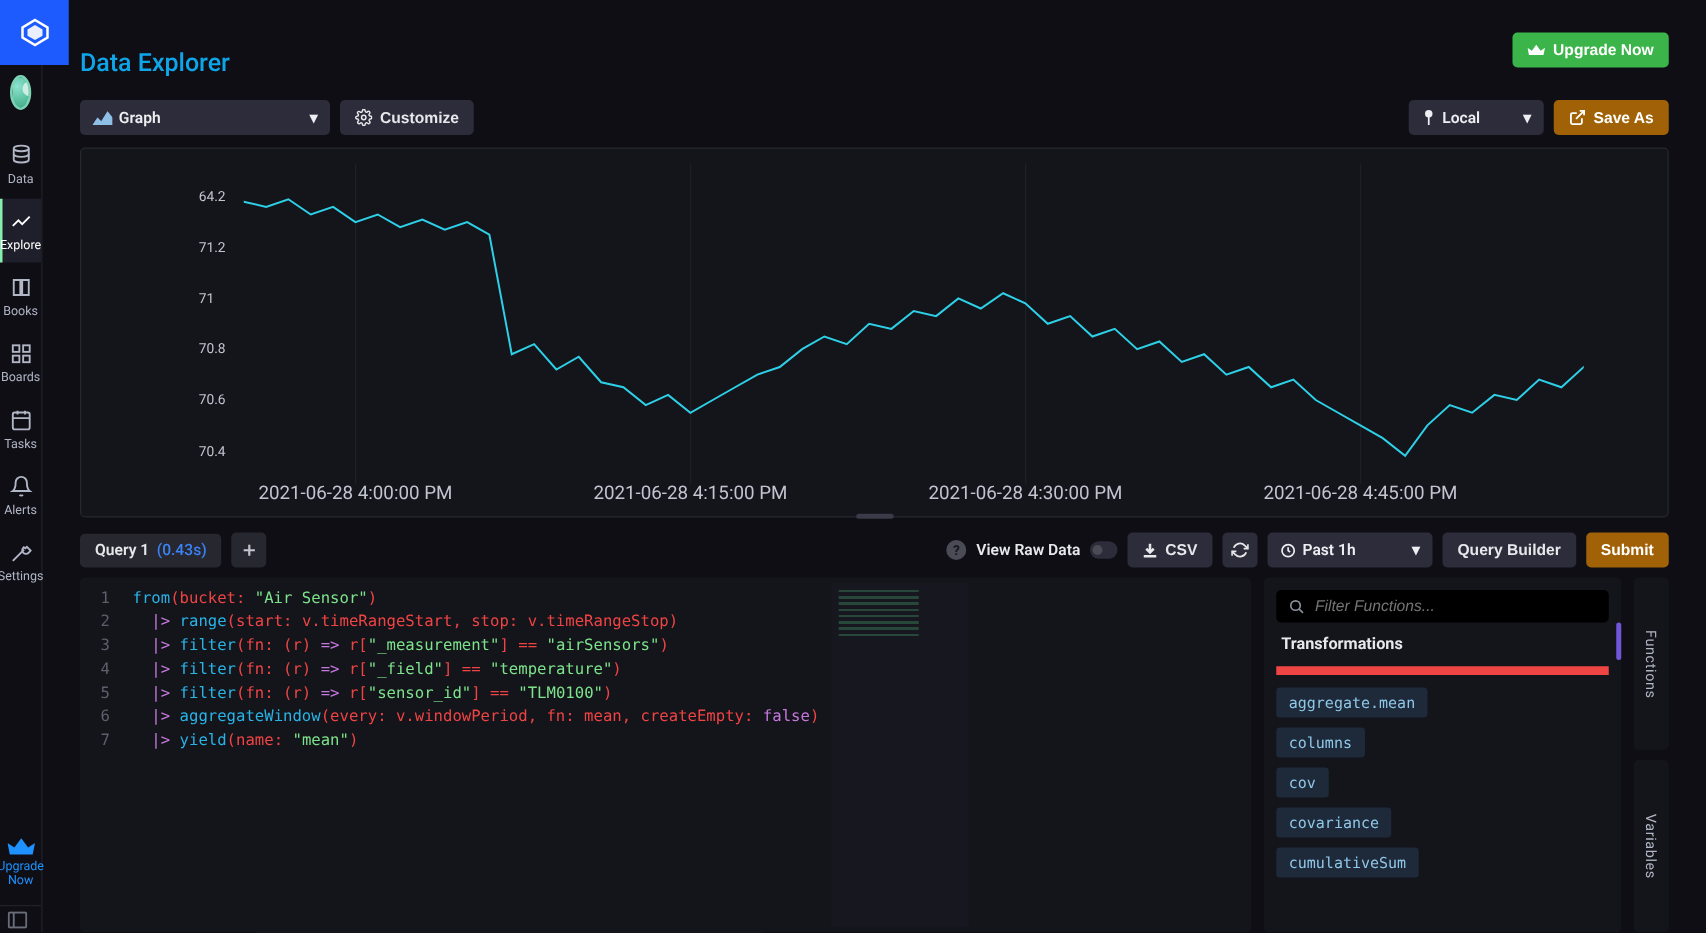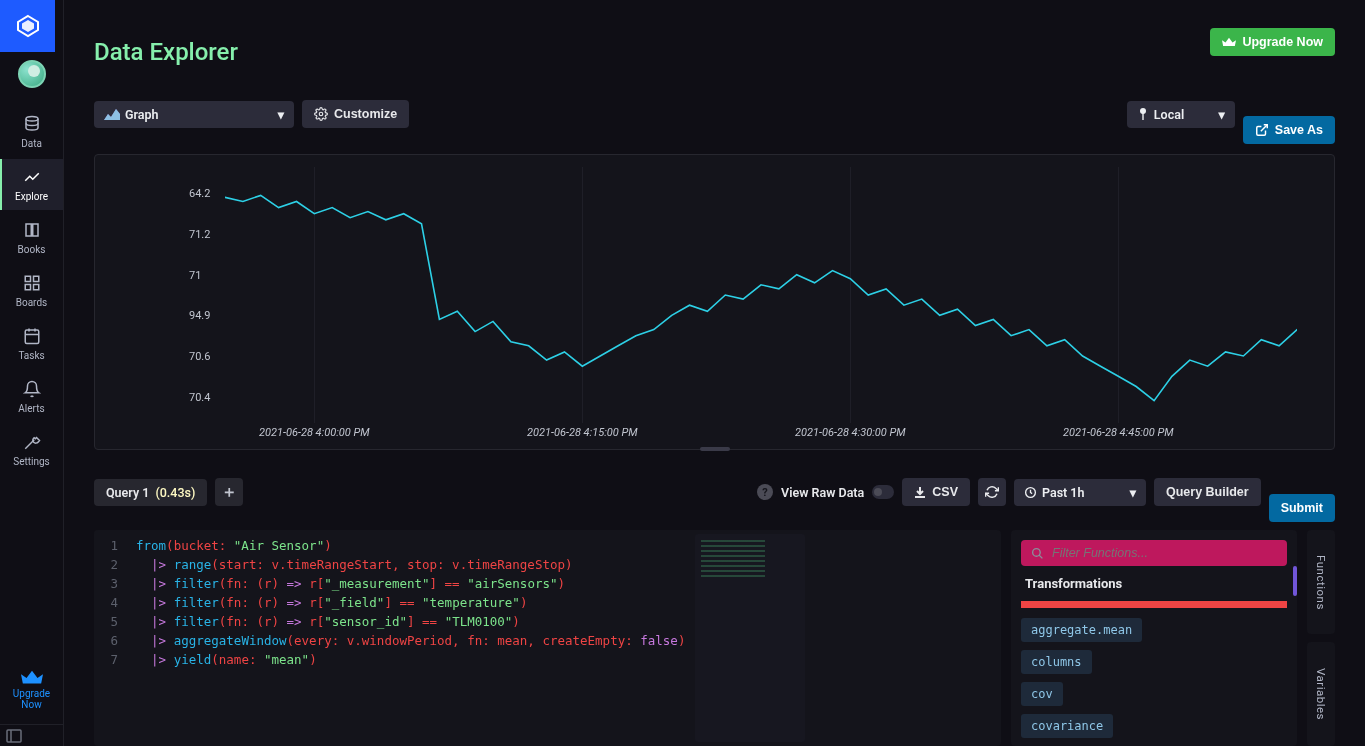--- a/index.html
+++ b/index.html
@@ -1,64 +1,64 @@
 <!DOCTYPE html>
 <html><head>
 <meta charset="utf-8">
 <style>
 * { box-sizing: border-box; margin: 0; padding: 0; }
 html, body { width: 1365px; height: 746px; overflow: hidden; font-family: -apple-system, BlinkMacSystemFont, "Segoe UI", Roboto, sans-serif; background: #0f0e15; color: #e7e8eb; }
 .app { display: flex; height: 100%; }
-.sidebar { width: 64px; background: #0f0e15; display: flex; flex-direction: column; border-right: 1px solid #202028; }
+.sidebar { width: 34px; background: #0f0e15; display: flex; flex-direction: column; border-right: 1px solid #202028; }
 .logo { width: 55px; height: 52px; background: #1e5bff; display: flex; align-items: center; justify-content: center; }
 .avatar-wrap { padding: 8px; display: flex; justify-content: center; }
 .avatar { width: 28px; height: 28px; border-radius: 50%; background: radial-gradient(circle at 30% 30%, #8de3cf, #3aa981); border: 2px solid #7dd3b4; position: relative; overflow: hidden; }
 .avatar::after { content: ""; position: absolute; width: 12px; height: 12px; border-radius: 50%; background: #cfeee3; top: 3px; left: 8px; }
 .nav { display: flex; flex-direction: column; gap: 2px; margin-top: 10px; }
 .nav-item { display: flex; flex-direction: column; align-items: center; padding: 8px 2px; gap: 4px; color: #b1b6c6; cursor: pointer; font-size: 10px; }
 .nav-item.active { background: #1f1f2b; color: #fff; border-left: 2px solid #86efac; padding-left: 0; justify-content: center; }
 .nav-item .icon { width: 20px; height: 20px; display: flex; align-items: center; justify-content: center; }
 .upgrade-side { margin-top: auto; margin-bottom: 8px; display: flex; flex-direction: column; align-items: center; color: #1e91ff; font-size: 10px; gap: 2px; padding: 6px 2px; }
 .expandbar { height: 22px; display: flex; align-items: center; justify-content: flex-start; padding-left: 6px; border-top: 1px solid #202028; }
 .main { flex: 1; display: flex; flex-direction: column; padding: 18px 30px 0 30px; overflow: hidden; }
 .header-row { display: flex; align-items: center; justify-content: space-between; margin-bottom: 18px; }
-.page-title { font-size: 24px; font-weight: 500; color: #86efac; margin-top: 20px; }
+.page-title { font-size: 20px; font-weight: 500; color: #0ea5e9; margin-top: 20px; }
 .btn { display: inline-flex; align-items: center; gap: 6px; padding: 7px 12px; border-radius: 4px; font-size: 12.5px; font-weight: 600; cursor: pointer; border: none; }
 .btn-green { background: #3bb54a; color: #fff; }
 .btn-dark { background: #2c2c3a; color: #e7e8eb; }
-.btn-blue { background: #0369a1; color: #fff; margin-top: 32px; }
+.btn-blue { background: #a16207; color: #fff; }
 .toolbar { display: flex; align-items: center; gap: 8px; margin-bottom: 10px; }
 .select { background: #2c2c3a; border-radius: 4px; display: flex; align-items: center; padding: 6px 10px; gap: 5px; font-size: 12.5px; font-weight: 600; color: #eceef1; cursor: pointer; }
 .select .caret { margin-left: auto; }
 .graph-panel { background: #14141b; border: 1px solid #27272f; border-radius: 4px; height: 296px; position: relative; padding: 12px 16px 28px 46px; }
 .chart { position: absolute; left: 130px; top: 18px; right: 46px; bottom: 32px; }
 .ytick { position: absolute; left: -36px; font-size: 11px; color: #c1c5cf; transform: translateY(-50%); }
-.xtick { position: absolute; bottom: -22px; font-size: 11px; color: #c1c5cf; transform: translateX(-50%); white-space: nowrap; font-style: italic; }
+.xtick { position: absolute; bottom: -22px; font-size: 15px; color: #c1c5cf; transform: translateX(-50%); white-space: nowrap; }
 .gridline-v { position: absolute; top: -6px; bottom: -6px; width: 1px; background: #2a2a35; opacity: .5; }
 .drag-handle { position: absolute; left: 50%; transform: translateX(-50%); bottom: -2px; width: 30px; height: 4px; border-radius: 2px; background: #3a3a48; }
 .query-row { display: flex; align-items: center; gap: 8px; margin-top: 12px; }
 .query-tab { background: #27272f; border-radius: 4px; padding: 6px 12px; font-size: 12.5px; font-weight: 600; display: flex; align-items: center; gap: 6px; }
-.query-time { color: #fef9c3; font-weight: 500; }
+.query-time { color: #3b82f6; font-weight: 500; }
 .icon-btn { width: 28px; height: 28px; background: #27272f; border-radius: 4px; display: flex; align-items: center; justify-content: center; cursor: pointer; }
 .spacer { flex: 1; }
 .badge-dot { width: 8px; height: 8px; border-radius: 50%; background: #4b4b56; }
 .editor-area { display: flex; margin-top: 8px; flex: 1; min-height: 0; gap: 10px; }
 .code-wrap { flex: 1; display: flex; background: #14141b; border-radius: 4px; overflow: hidden; min-width: 0; }
 .gutter { width: 32px; background: #14141b; padding: 6px 0; text-align: right; }
 .gutter div { font-family: ui-monospace, Menlo, Consolas, monospace; font-size: 12.5px; color: #5c606c; line-height: 19px; padding-right: 8px; }
 .code { padding: 6px 10px; font-family: ui-monospace, Menlo, Consolas, monospace; font-size: 12.5px; line-height: 19px; white-space: pre; }
 .tok-fn { color: #29b3e6; }
 .tok-str { color: #7ce38b; }
 .tok-op { color: #c678dd; }
 .tok-bool { color: #c678dd; }
 .tok-punc { color: #ef4444; }
 .minimap { width: 110px; background: #171720; border-radius: 3px; margin: 4px 4px 4px 0; position: relative; }
 .minimap::before { content: ""; position: absolute; top: 6px; left: 6px; right: 40px; height: 40px; background: repeating-linear-gradient(#2d5c44 0 2px, transparent 2px 5px); opacity: .7; }
 .funcs-panel { width: 286px; background: #14141b; border-radius: 4px; display: flex; flex-direction: column; padding: 10px; position: relative; }
-.search-box { display: flex; align-items: center; gap: 8px; background: #be185d; border-radius: 4px; padding: 6px 10px; }
+.search-box { display: flex; align-items: center; gap: 8px; background: #000000; border-radius: 4px; padding: 6px 10px; }
 .search-box input { background: transparent; border: none; outline: none; color: #e7e8eb; font-size: 12.5px; font-style: italic; flex: 1; }
 .section-head { font-size: 13px; font-weight: 700; color: #e7e8eb; padding: 10px 4px; border-bottom: 7px solid #ef4444; margin-bottom: 10px; position: relative; }
 .section-head::after { content: ""; position: absolute; right: -10px; top: 0; width: 4px; height: 30px; background: #7156d9; border-radius: 2px; }
 .chips { display: flex; flex-direction: column; gap: 8px; }
 .chip { align-self: flex-start; background: #1e2a3a; color: #8fc7e8; font-family: ui-monospace, Menlo, Consolas, monospace; font-size: 12px; padding: 5px 10px; border-radius: 3px; cursor: pointer; }
 .side-tabs { width: 28px; display: flex; flex-direction: column; gap: 8px; }
 .vtab { flex: 1; background: #14141b; border-radius: 4px; display: flex; align-items: center; justify-content: center; writing-mode: vertical-rl; font-size: 11.5px; color: #b1b6c6; padding: 12px 0; cursor: pointer; letter-spacing: .5px; }
 .view-raw { display: flex; align-items: center; gap: 8px; font-size: 12.5px; font-weight: 600; color: #e7e8eb; }
 .qicon { width: 16px; height: 16px; border-radius: 50%; background: #4b4b56; color: #14141b; display: flex; align-items: center; justify-content: center; font-size: 11px; font-weight: 700; }
 svg { display: block; }
@@ -213,21 +213,21 @@
           </span>
         <span>Save As</span>
       </button>
     </div>
 
     <div class="graph-panel">
       <div class="chart" id="chart">
           <div class="ytick" style="top: 20.3333px;">64.2</div>
           <div class="ytick" style="top: 61px;">71.2</div>
           <div class="ytick" style="top: 101.667px;">71</div>
-          <div class="ytick" style="top: 142.333px;">94.9</div>
+          <div class="ytick" style="top: 142.333px;">70.8</div>
           <div class="ytick" style="top: 183px;">70.6</div>
           <div class="ytick" style="top: 223.667px;">70.4</div>
           <div class="gridline-v" style="left: 89.3333px;"></div>
           <div class="xtick" style="left: 89.3333px;">2021-06-28 4:00:00 PM</div>
           <div class="gridline-v" style="left: 357.333px;"></div>
           <div class="xtick" style="left: 357.333px;">2021-06-28 4:15:00 PM</div>
           <div class="gridline-v" style="left: 625.333px;"></div>
           <div class="xtick" style="left: 625.333px;">2021-06-28 4:30:00 PM</div>
           <div class="gridline-v" style="left: 893.333px;"></div>
           <div class="xtick" style="left: 893.333px;">2021-06-28 4:45:00 PM</div>

